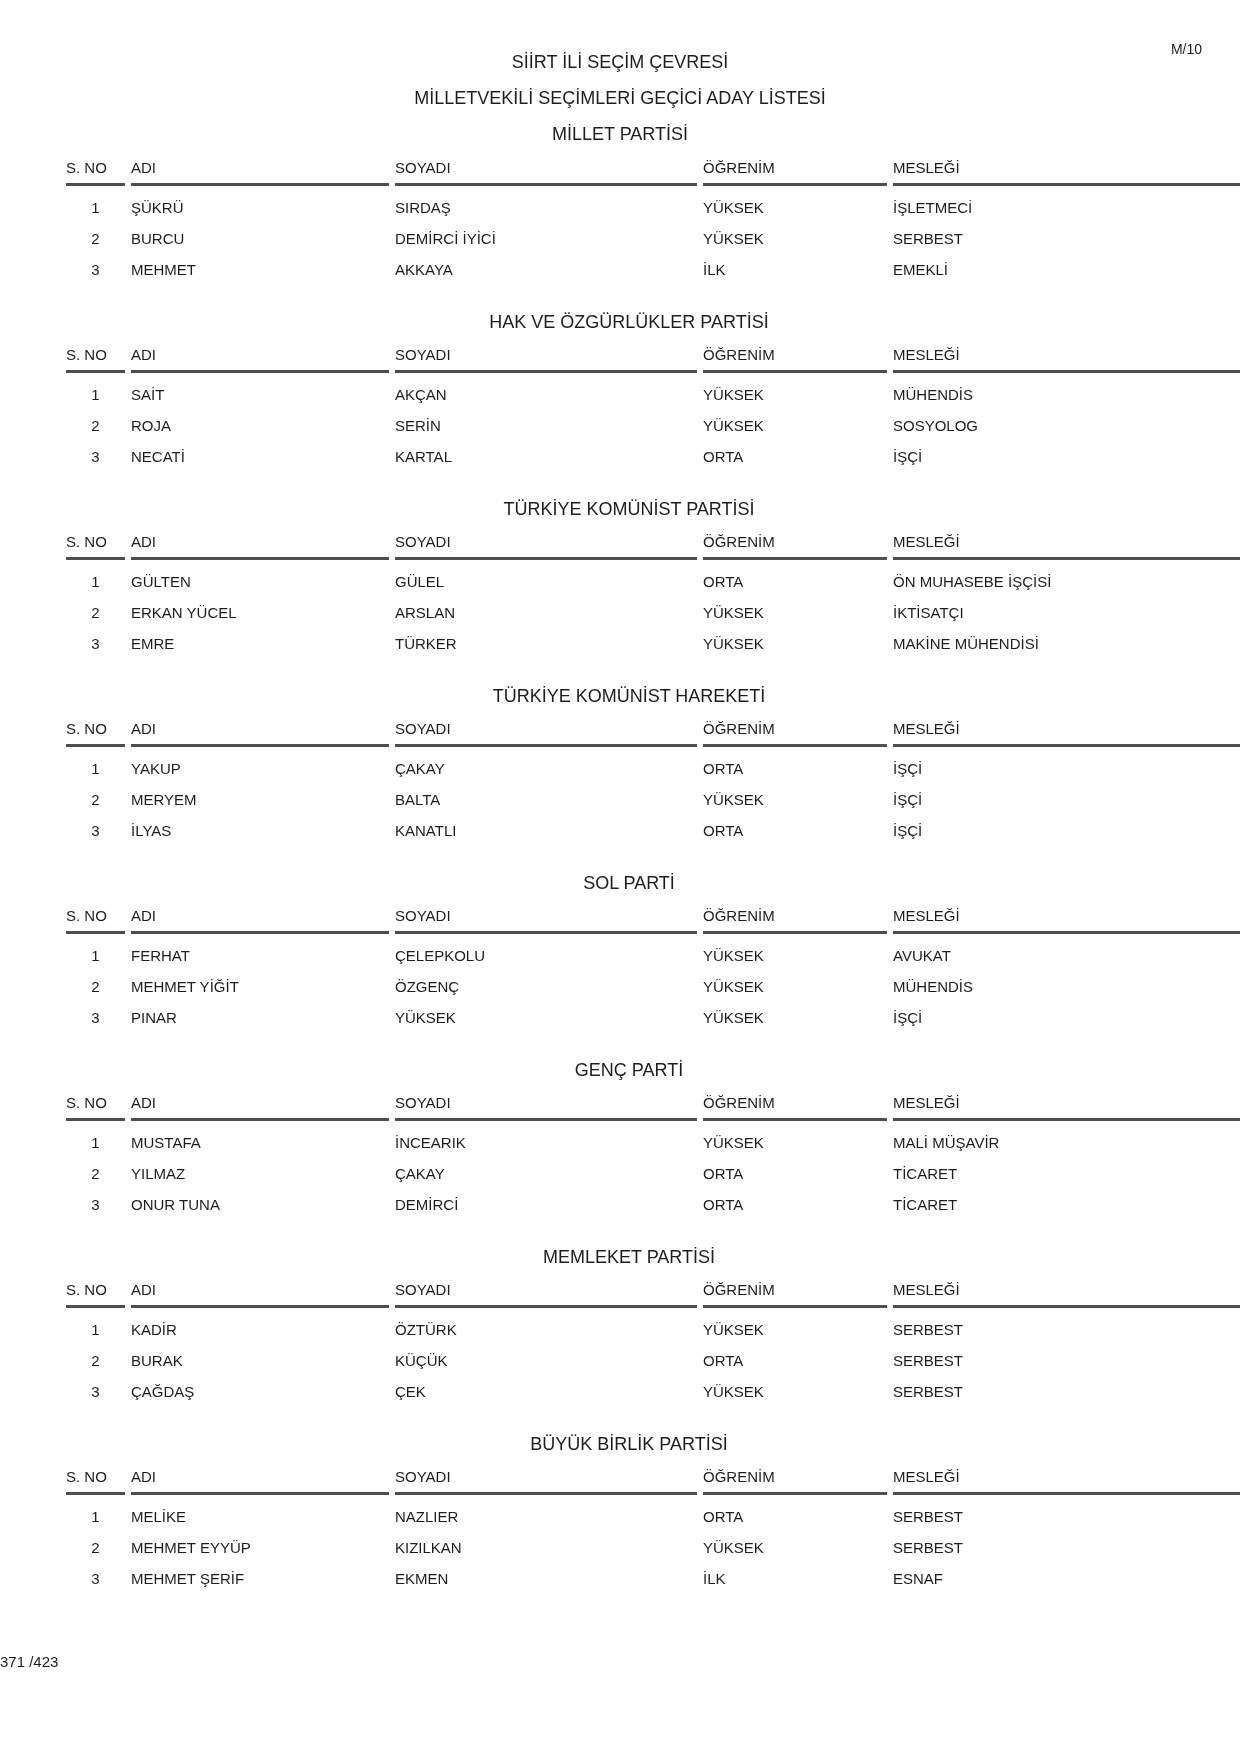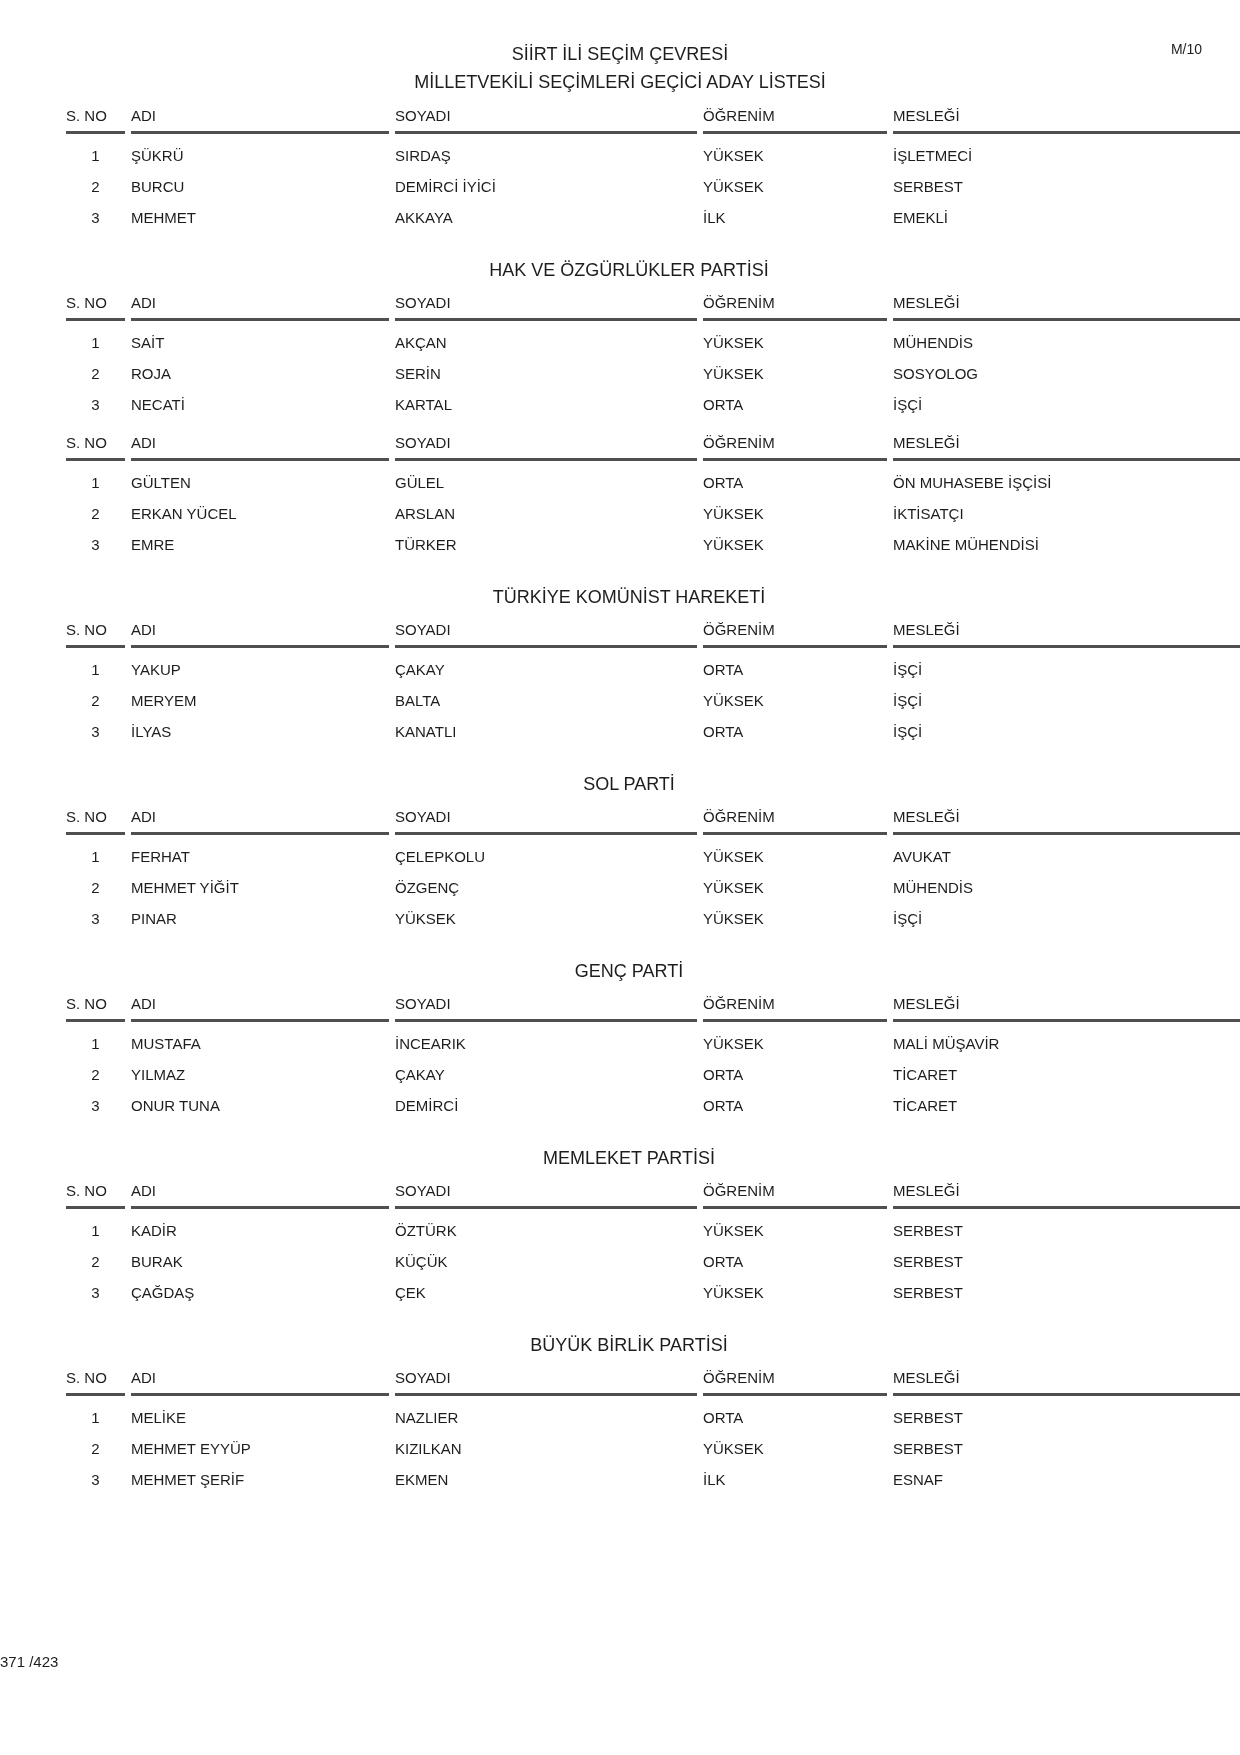--- a/index.html
+++ b/index.html
@@ -20,21 +20,21 @@
     line-height: 18px;
   }
   .title-block {
     padding-top: 36px;
     text-align: center;
   }
   .title-line {
     font-size: 18px;
     line-height: 20px;
     font-weight: normal;
-    margin: 8px 0 5px 0;
+    margin: 16px 0 5px 0;
   }
   .party-title {
     text-align: center;
     font-size: 18px;
     line-height: 20px;
     font-weight: normal;
     margin: 27px 0 0 18px;
   }
   .grid-row {
     display: grid;
@@ -71,20 +71,21 @@
   }
 </style>
 </head>
 <body>
 
 <div class="doc-code">M/10</div>
 
 <div class="title-block">
   <h1 class="title-line">SİİRT İLİ SEÇİM ÇEVRESİ</h1>
   <h1 class="title-line">MİLLETVEKİLİ SEÇİMLERİ GEÇİCİ ADAY LİSTESİ</h1>
+  <h1 class="title-line">MİLLET PARTİSİ</h1>
 </div>
 
 <div>
     <section class="party-section">
       <div class="candidate-table first-table">
         <div class="grid-row header-row">
           <div class="cell cell-sno">S. NO</div>
           <div class="cell cell-adi">ADI</div>
           <div class="cell cell-soyadi">SOYADI</div>
           <div class="cell cell-ogrenim">ÖĞRENİM</div>
@@ -144,20 +145,21 @@
             <div class="cell cell-sno">3</div>
             <div class="cell cell-adi">NECATİ</div>
             <div class="cell cell-soyadi">KARTAL</div>
             <div class="cell cell-ogrenim">ORTA</div>
             <div class="cell cell-meslegi">İŞÇİ</div>
           </div>
         </div>
       </div>
     </section>
     <section class="party-section">
+      <h2 class="party-title">TÜRKİYE KOMÜNİST PARTİSİ</h2>
       <div class="candidate-table">
         <div class="grid-row header-row">
           <div class="cell cell-sno">S. NO</div>
           <div class="cell cell-adi">ADI</div>
           <div class="cell cell-soyadi">SOYADI</div>
           <div class="cell cell-ogrenim">ÖĞRENİM</div>
           <div class="cell cell-meslegi">MESLEĞİ</div>
         </div>
         <div class="data-rows">
           <div class="grid-row data-row">

